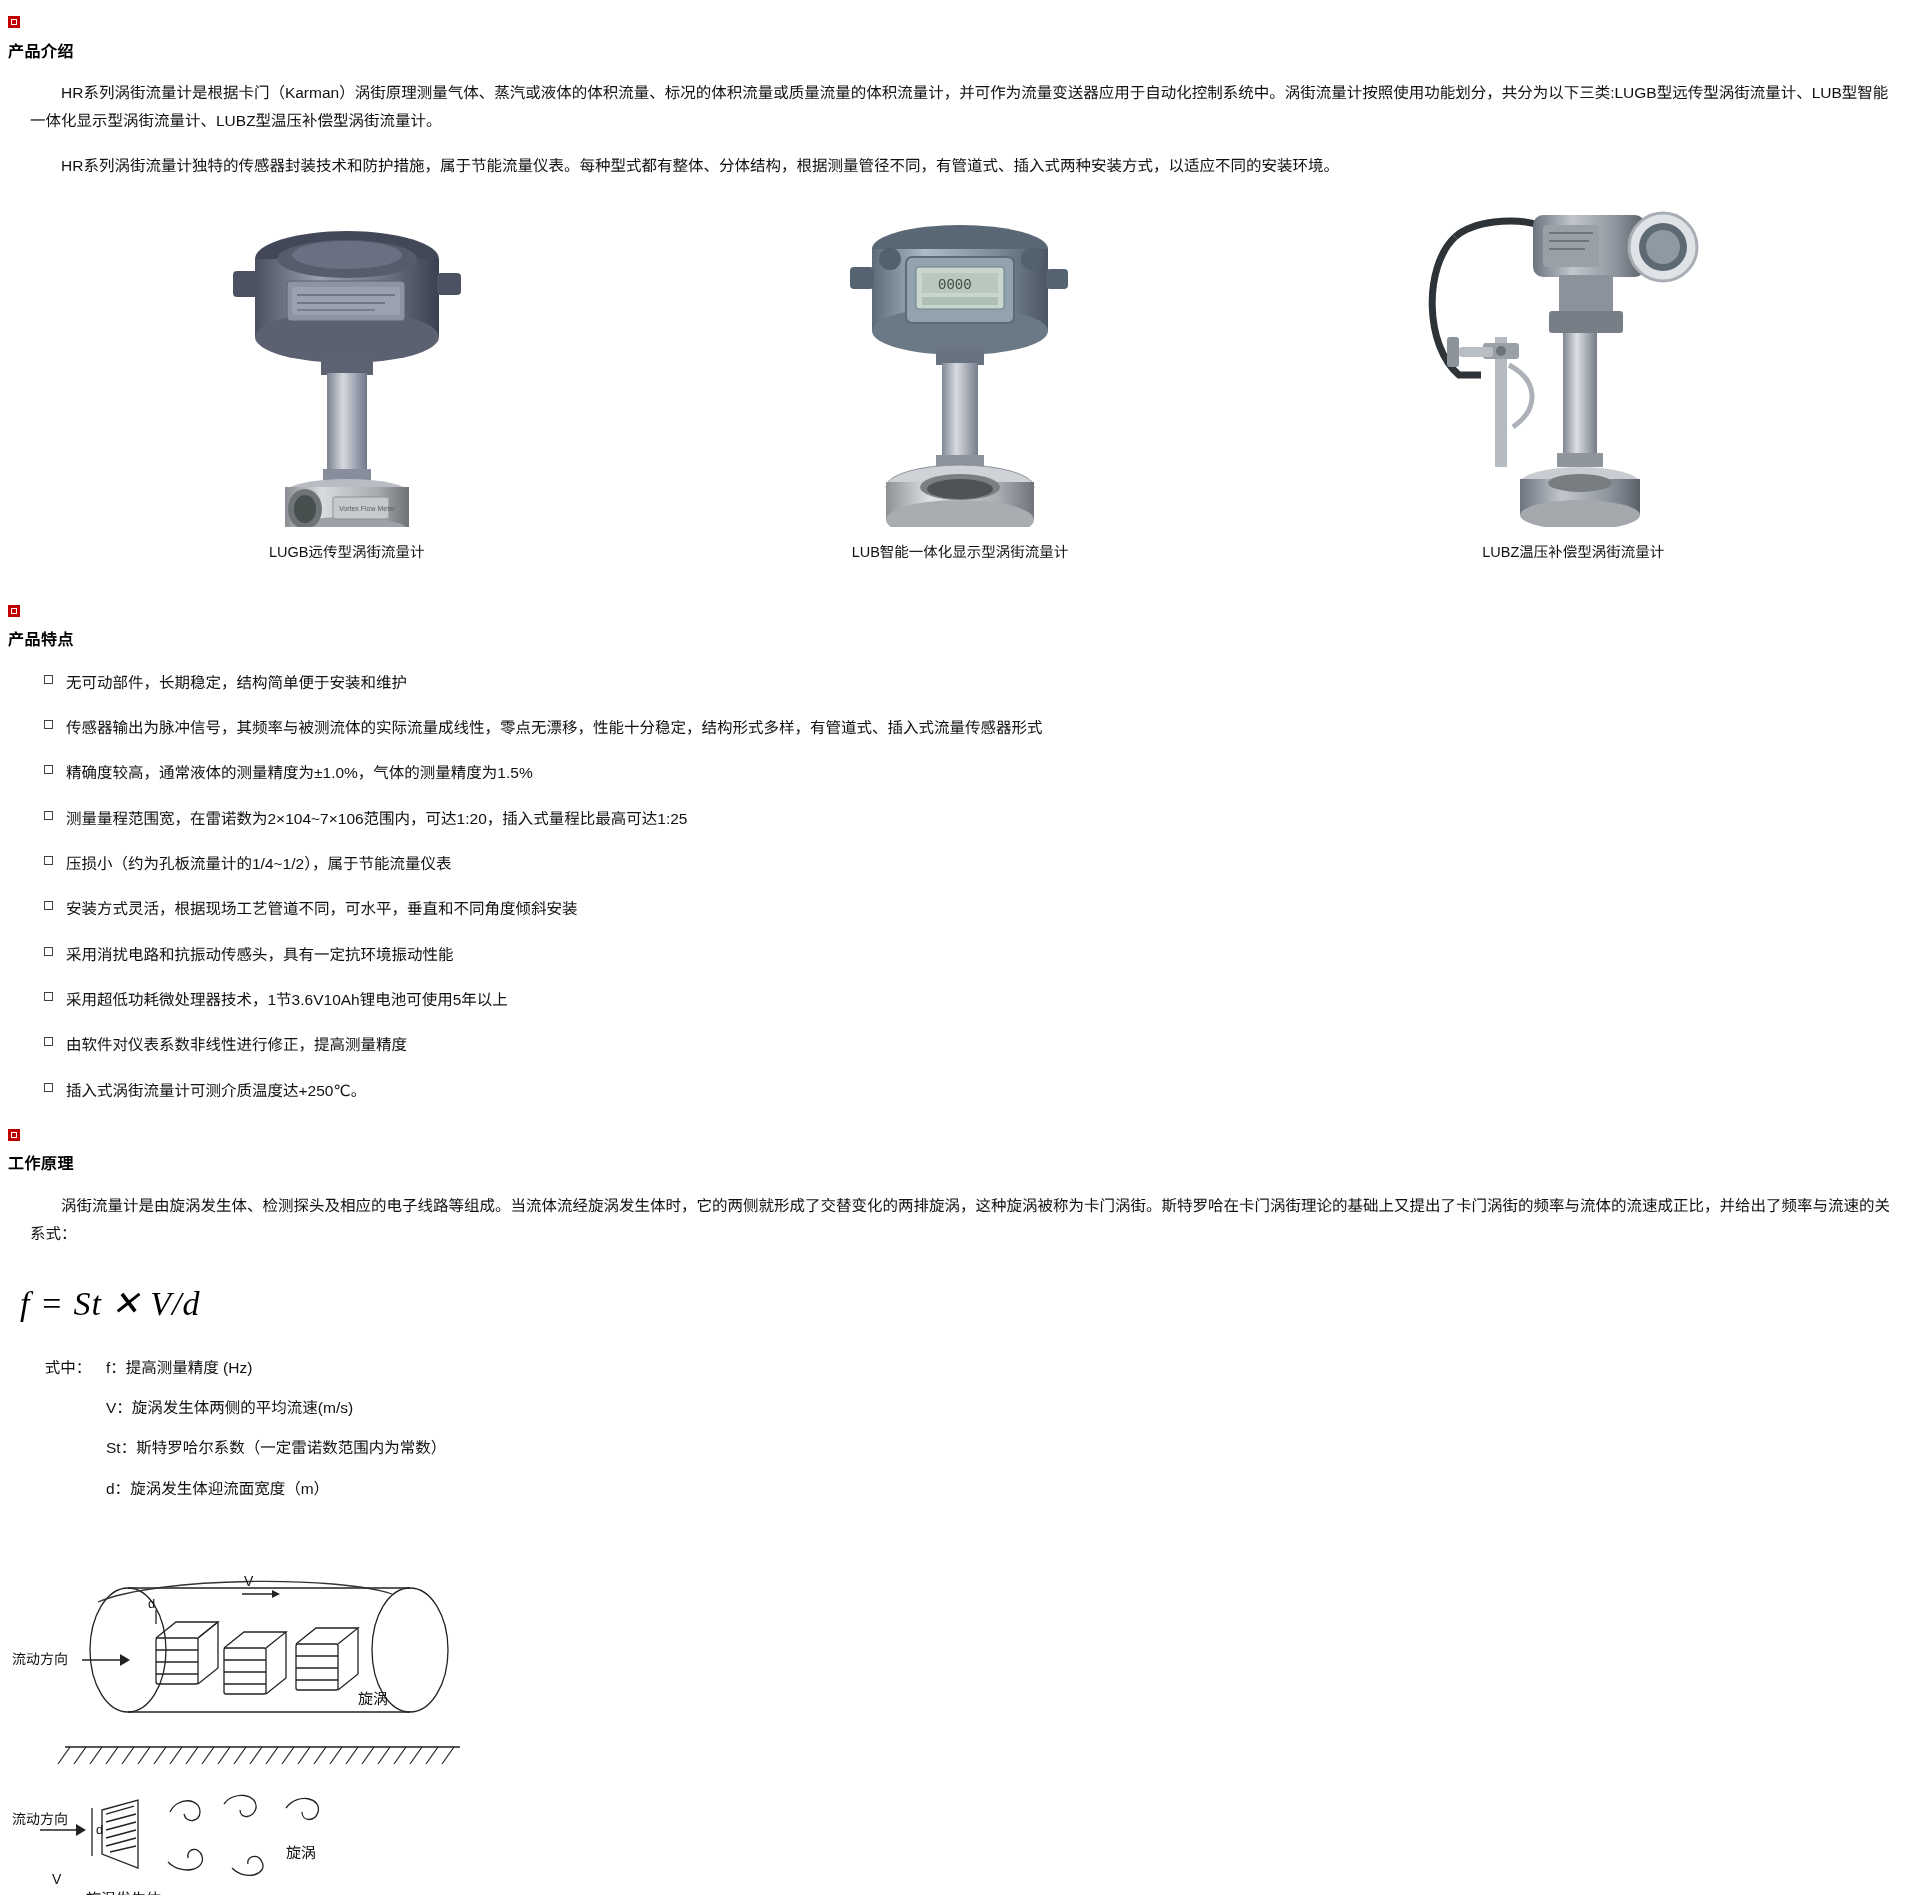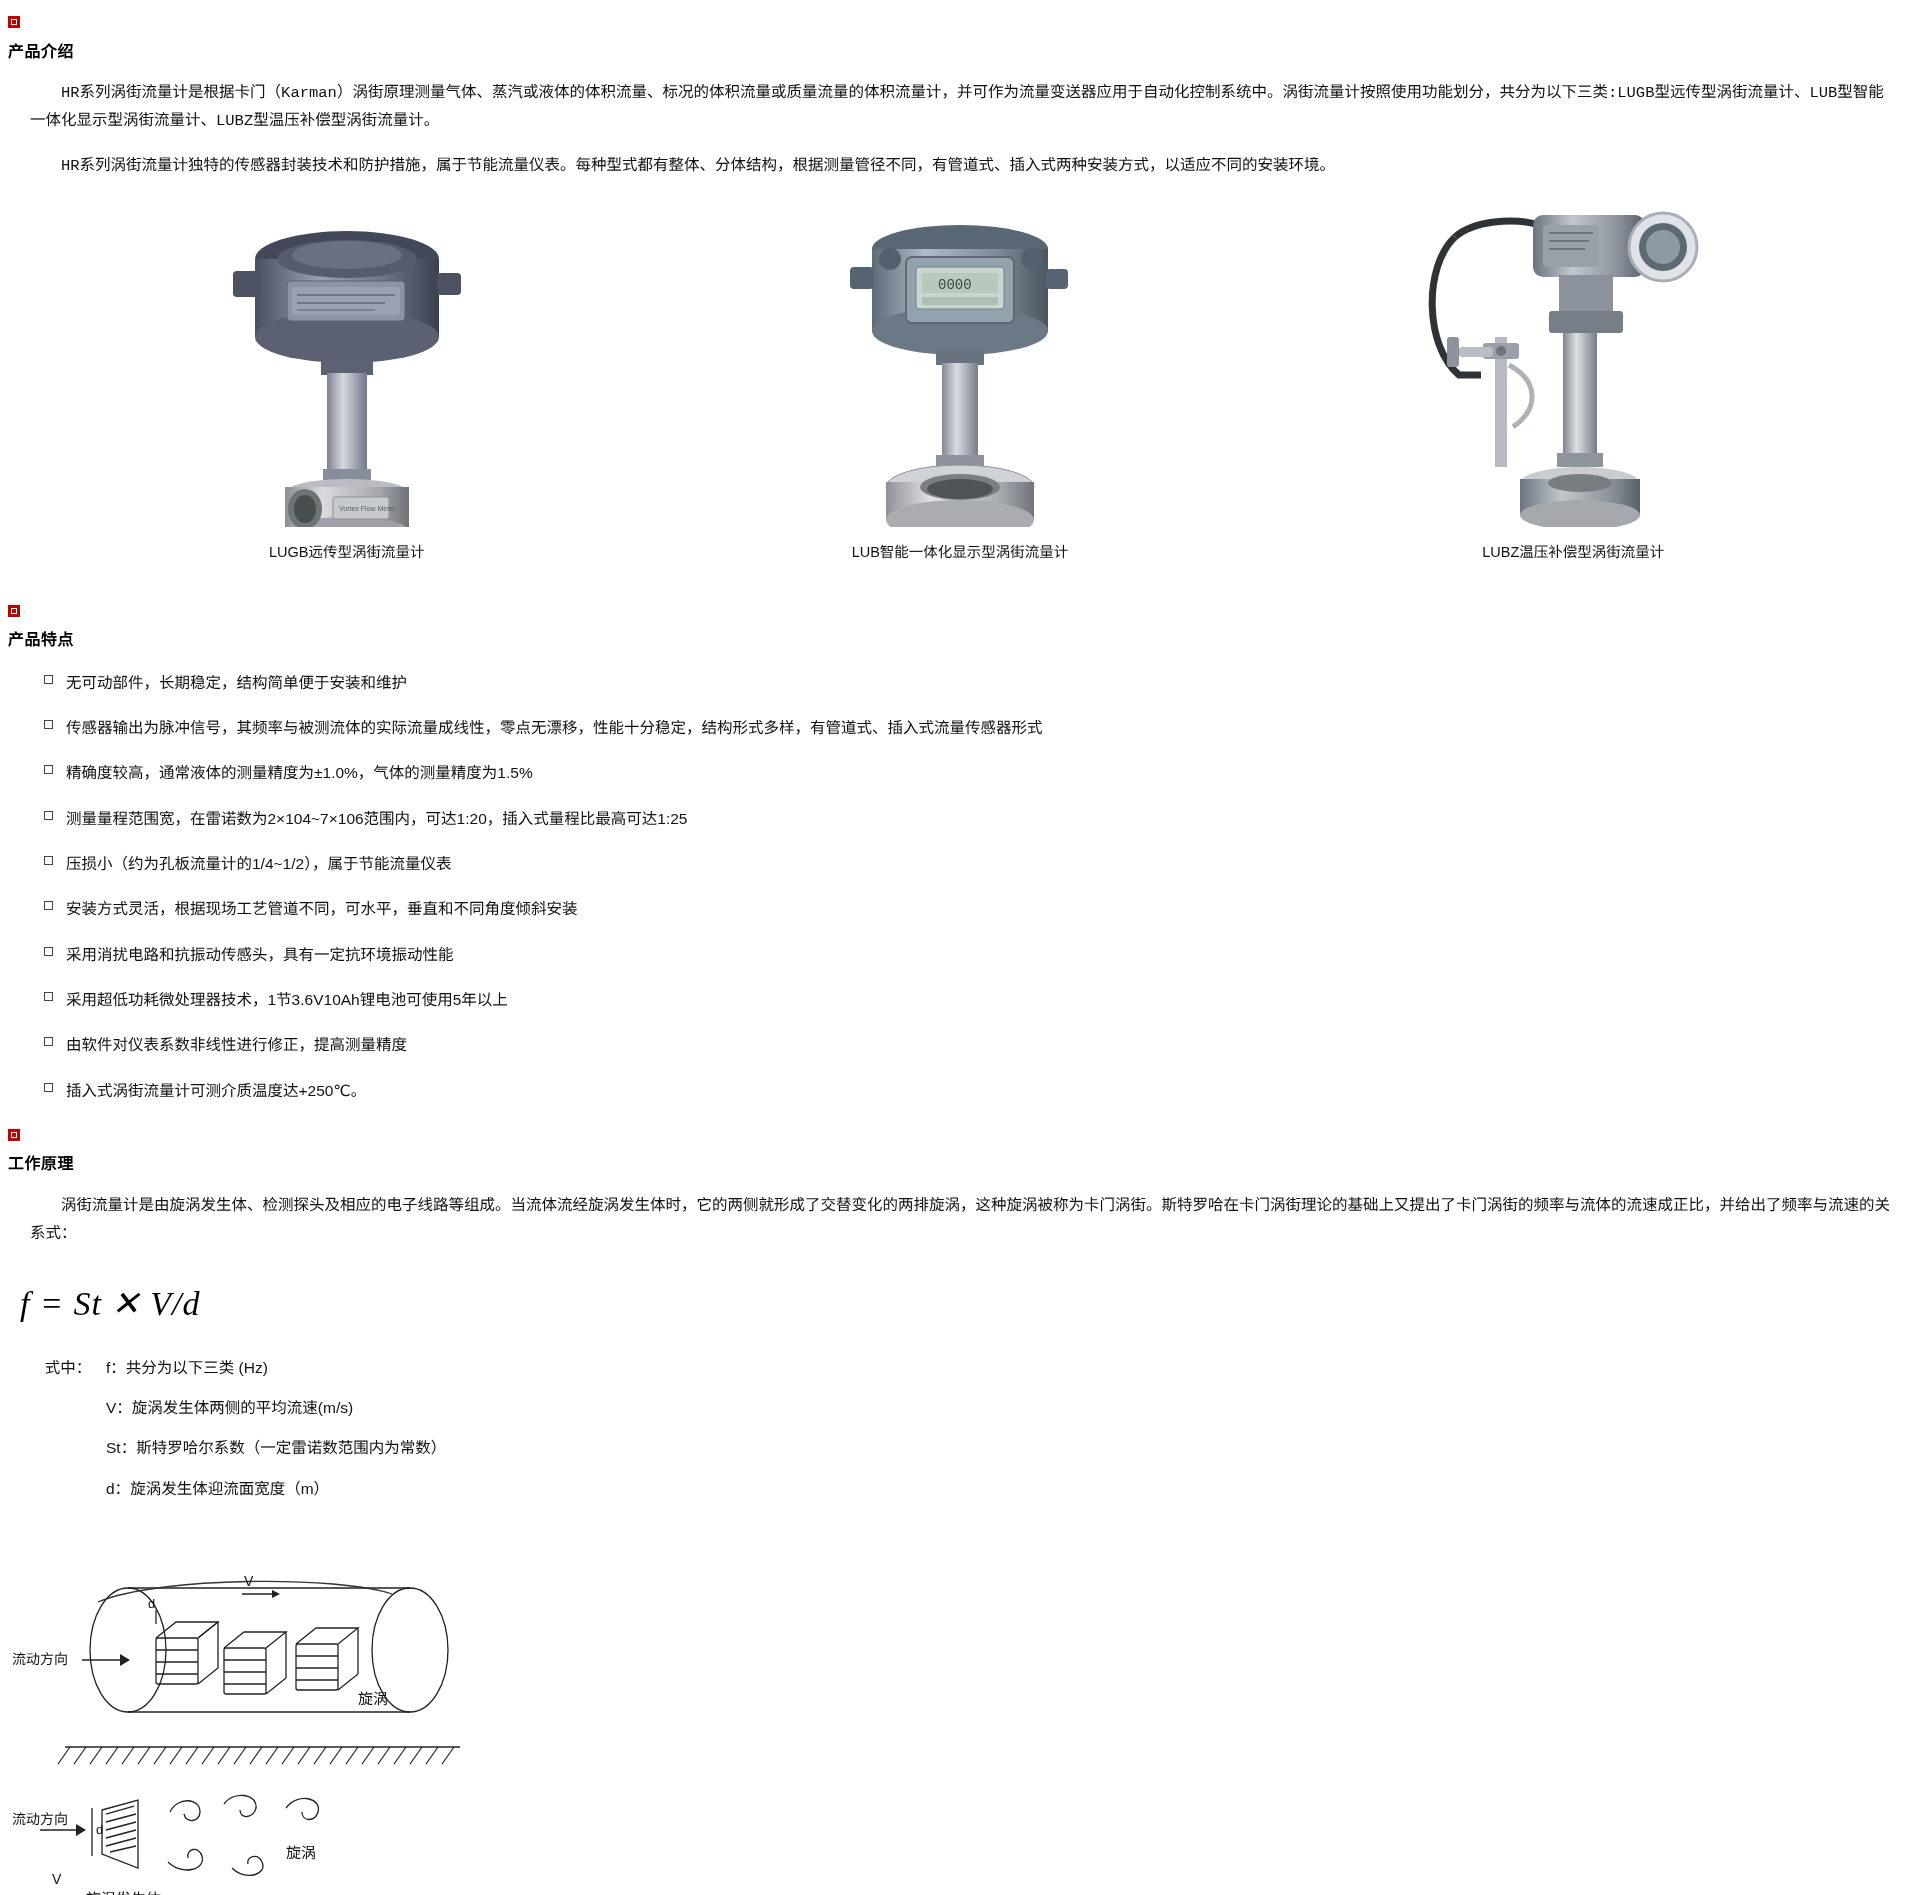--- a/index.html
+++ b/index.html
@@ -42,21 +42,20 @@
     color: #000;
     letter-spacing: 0.5px;
   }
   p.para {
     margin: 0 0 16px 0;
     padding: 0 30px 0 30px;
     text-indent: 2em;
     font-size: 15.5px;
     line-height: 1.85;
     color: #111;
-    font-family: Liberation Mono, monospace;
   }
   .product-row {
     display: flex;
     justify-content: space-around;
     align-items: flex-end;
     margin: 14px 0 8px 0;
     padding: 0 40px;
   }
   .product-cell {
     width: 470px;
@@ -318,21 +317,21 @@
     <h2 class="section-title">工作原理</h2>
 
     <p class="para">涡街流量计是由旋涡发生体、检测探头及相应的电子线路等组成。当流体流经旋涡发生体时，它的两侧就形成了交替变化的两排旋涡，这种旋涡被称为卡门涡街。斯特罗哈在卡门涡街理论的基础上又提出了卡门涡街的频率与流体的流速成正比，并给出了频率与流速的关系式：</p>
 
     <div class="formula">f = St ✕ V/d</div>
 
     <div class="legend">
       <div class="legend-row">
         <span class="lbl">式中：</span>
         <span class="sym">f：</span>
-        <span class="txt">共分为以下三类 (Hz)</span>
+        <span class="txt">提高测量精度 (Hz)</span>
       </div>
       <div class="legend-row">
         <span class="lbl indent"></span>
         <span class="sym">V：</span>
         <span class="txt">旋涡发生体两侧的平均流速(m/s)</span>
       </div>
       <div class="legend-row">
         <span class="lbl indent"></span>
         <span class="sym">St：</span>
         <span class="txt">斯特罗哈尔系数（一定雷诺数范围内为常数）</span>

